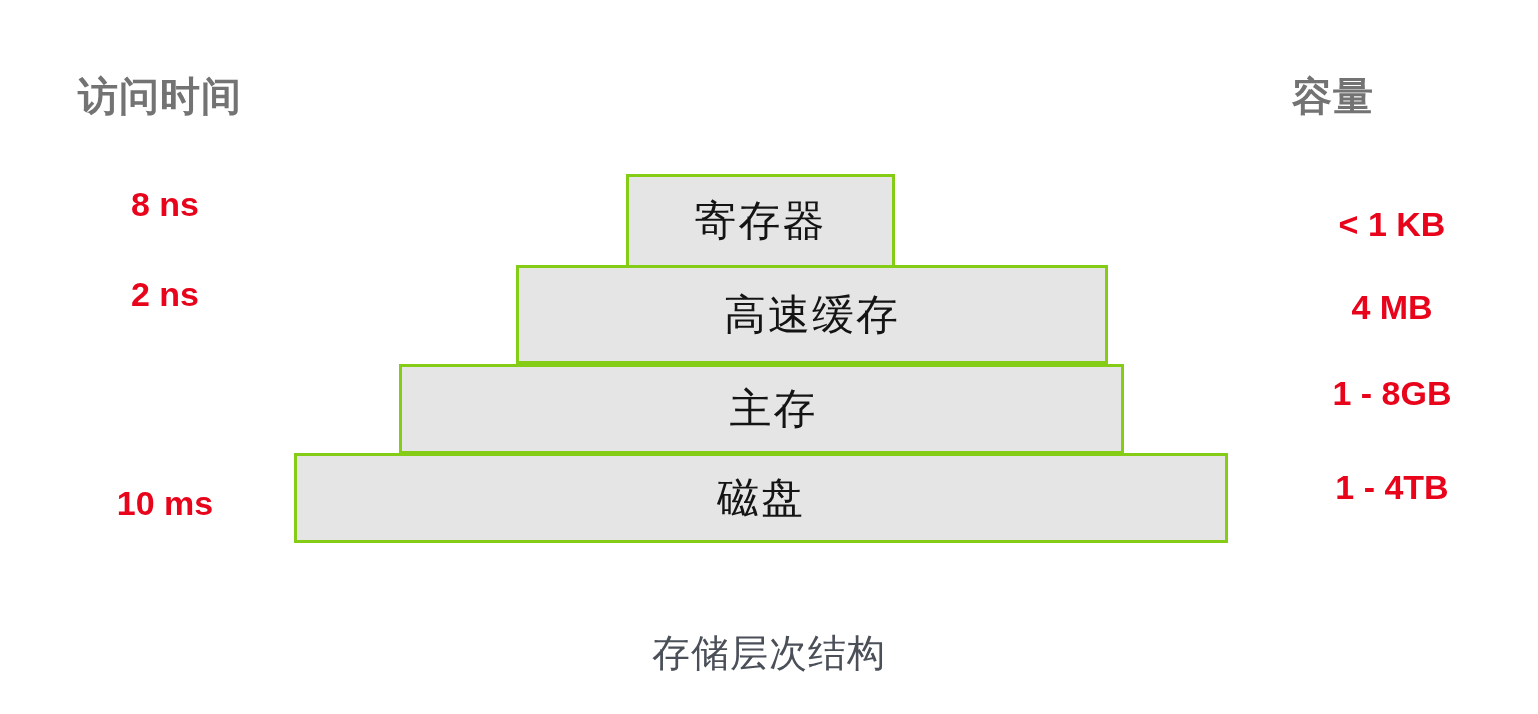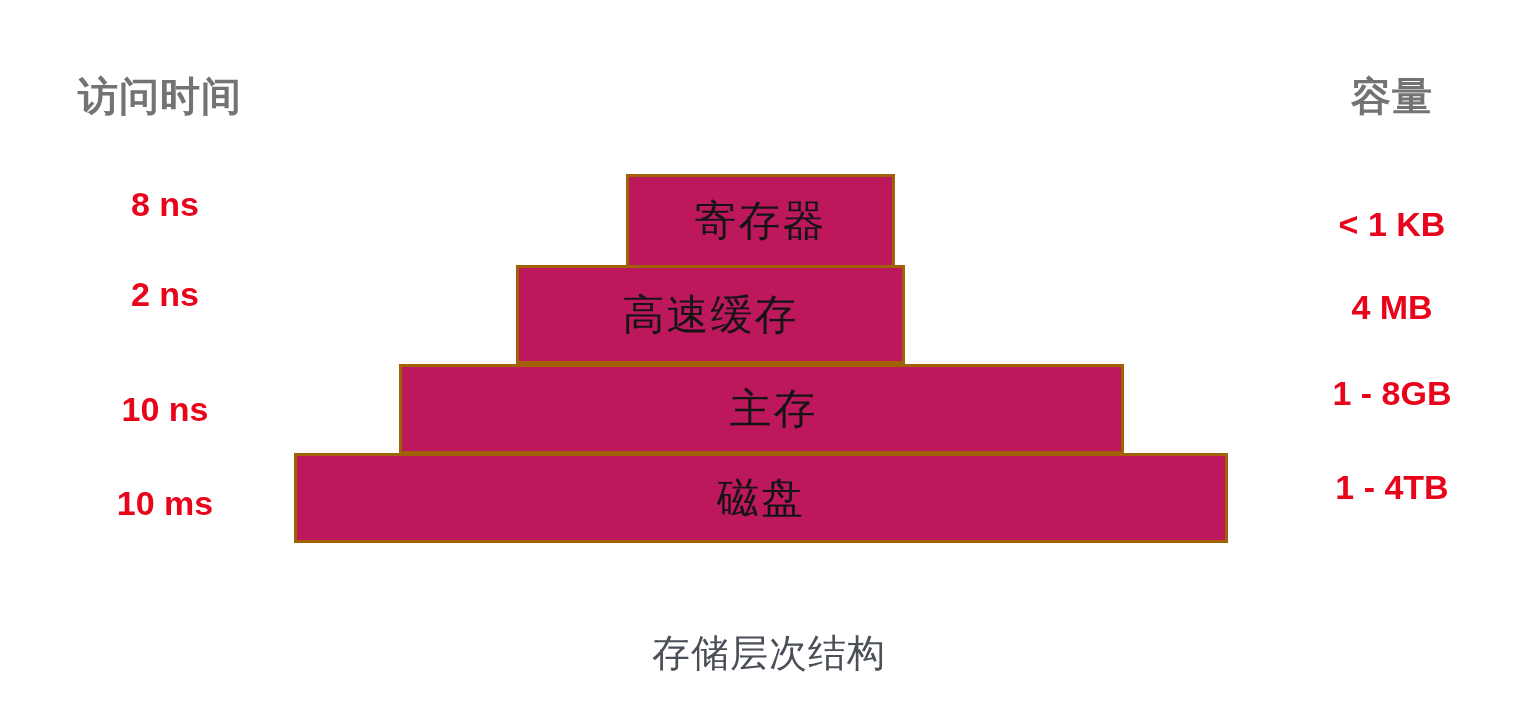--- a/index.html
+++ b/index.html
@@ -34,21 +34,21 @@
   }
   #header-access-time {
     left: 78px;
     top: 76px;
     text-align: left;
   }
   #header-capacity {
     left: 1292px;
     top: 76px;
     width: 200px;
-    text-align: center;
+    text-align: left;
   }
 
   
   .side-label {
     position: absolute;
     font-weight: bold;
     font-size: 34px;
     line-height: 1;
     color: #e8051c;
     white-space: nowrap;
@@ -70,38 +70,38 @@
 
   #right-label-0 { top: 207px; }
   #right-label-1 { top: 290px; }
   #right-label-2 { top: 376px; }
   #right-label-3 { top: 470px; }
 
   
   .layer {
     position: absolute;
     box-sizing: border-box;
-    background: #be185d;
-    border: 3px solid #a16207;
+    background: #e5e5e5;
+    border: 3px solid #84cc16;
     display: flex;
     align-items: center;
     justify-content: center;
   }
   .layer-label {
     font-size: 42px;
     font-weight: 500;
     color: #141414;
     letter-spacing: 2px;
     line-height: 1;
     white-space: nowrap;
     font-family: "Liberation Sans", "DejaVu Sans", sans-serif;
   }
 
   #layer-0 { left: 626px;  top: 174px; width: 269px; height: 94px;  z-index: 4; }
-  #layer-1 { left: 516px;  top: 265px; width: 389px; height: 99px;  z-index: 3; }
+  #layer-1 { left: 516px;  top: 265px; width: 592px; height: 99px;  z-index: 3; }
   #layer-2 { left: 399px;  top: 364px; width: 725px; height: 90px;  z-index: 2; padding-left: 24px; }
   #layer-3 { left: 294px;  top: 453px; width: 934px; height: 90px;  z-index: 1; }
 
   
   #caption {
     position: absolute;
     left: 0;
     top: 634px;
     width: 1538px;
     text-align: center;
@@ -115,21 +115,20 @@
 <body>
 
 <div id="figure">
 
   <div id="header-access-time" class="col-header">访问时间</div>
 
   <div id="header-capacity" class="col-header">容量</div>
 
   <div id="left-label-0" class="side-label left-label">8 ns</div>
   <div id="left-label-1" class="side-label left-label">2 ns</div>
-  <div id="left-label-2" class="side-label left-label">10 ns</div>
   <div id="left-label-3" class="side-label left-label">10 ms</div>
 
   <div id="right-label-0" class="side-label right-label">&lt; 1 KB</div>
   <div id="right-label-1" class="side-label right-label">4 MB</div>
   <div id="right-label-2" class="side-label right-label">1 - 8GB</div>
   <div id="right-label-3" class="side-label right-label">1 - 4TB</div>
 
   <div id="layer-0" class="layer">
     <span class="layer-label">寄存器</span>
   </div>

